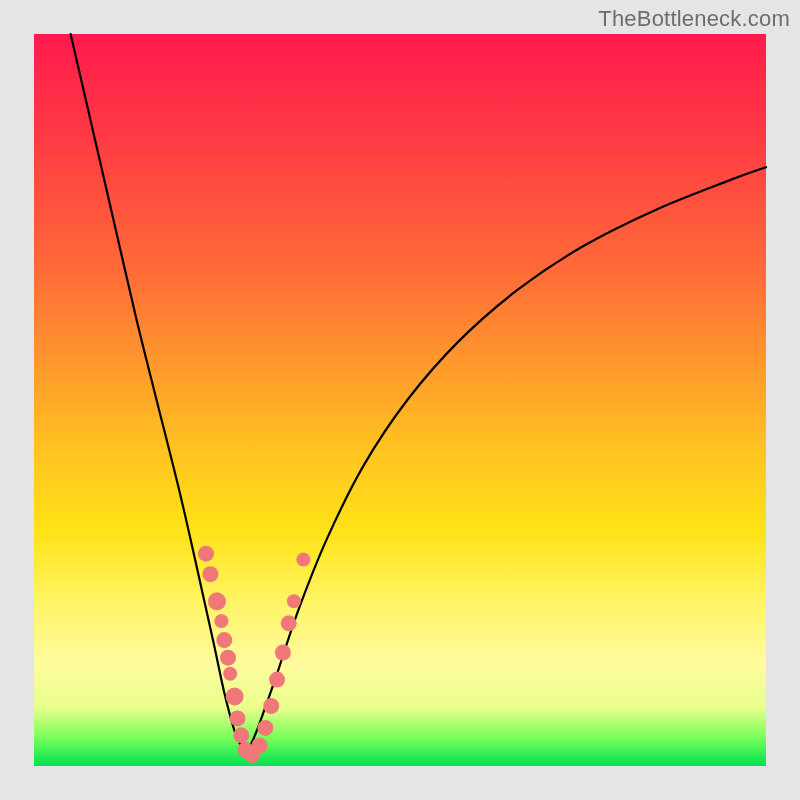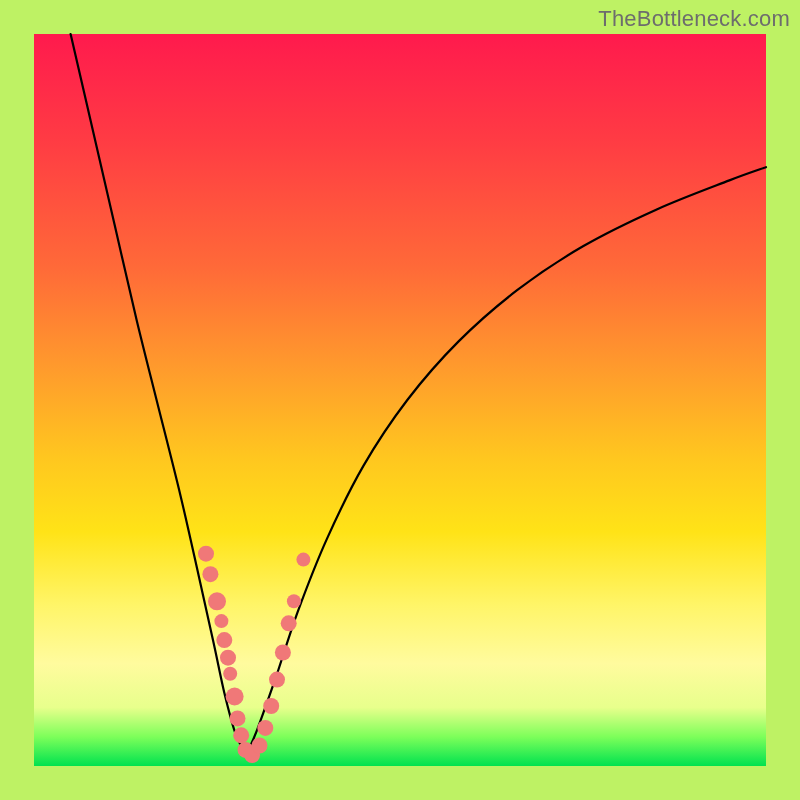--- a/index.html
+++ b/index.html
@@ -10,21 +10,21 @@
     overflow: hidden;
     background: #000;
     font-family: Arial, Helvetica, sans-serif;
   }
   .frame {
     position: absolute;
     left: 0;
     top: 0;
     width: 800px;
     height: 800px;
-    background: #bef264;
+    background: #e5e5e5;
   }
   .plot-area {
     position: absolute;
     left: 34px;
     top: 34px;
     width: 732px;
     height: 732px;
     
     background: linear-gradient(
       to bottom,

